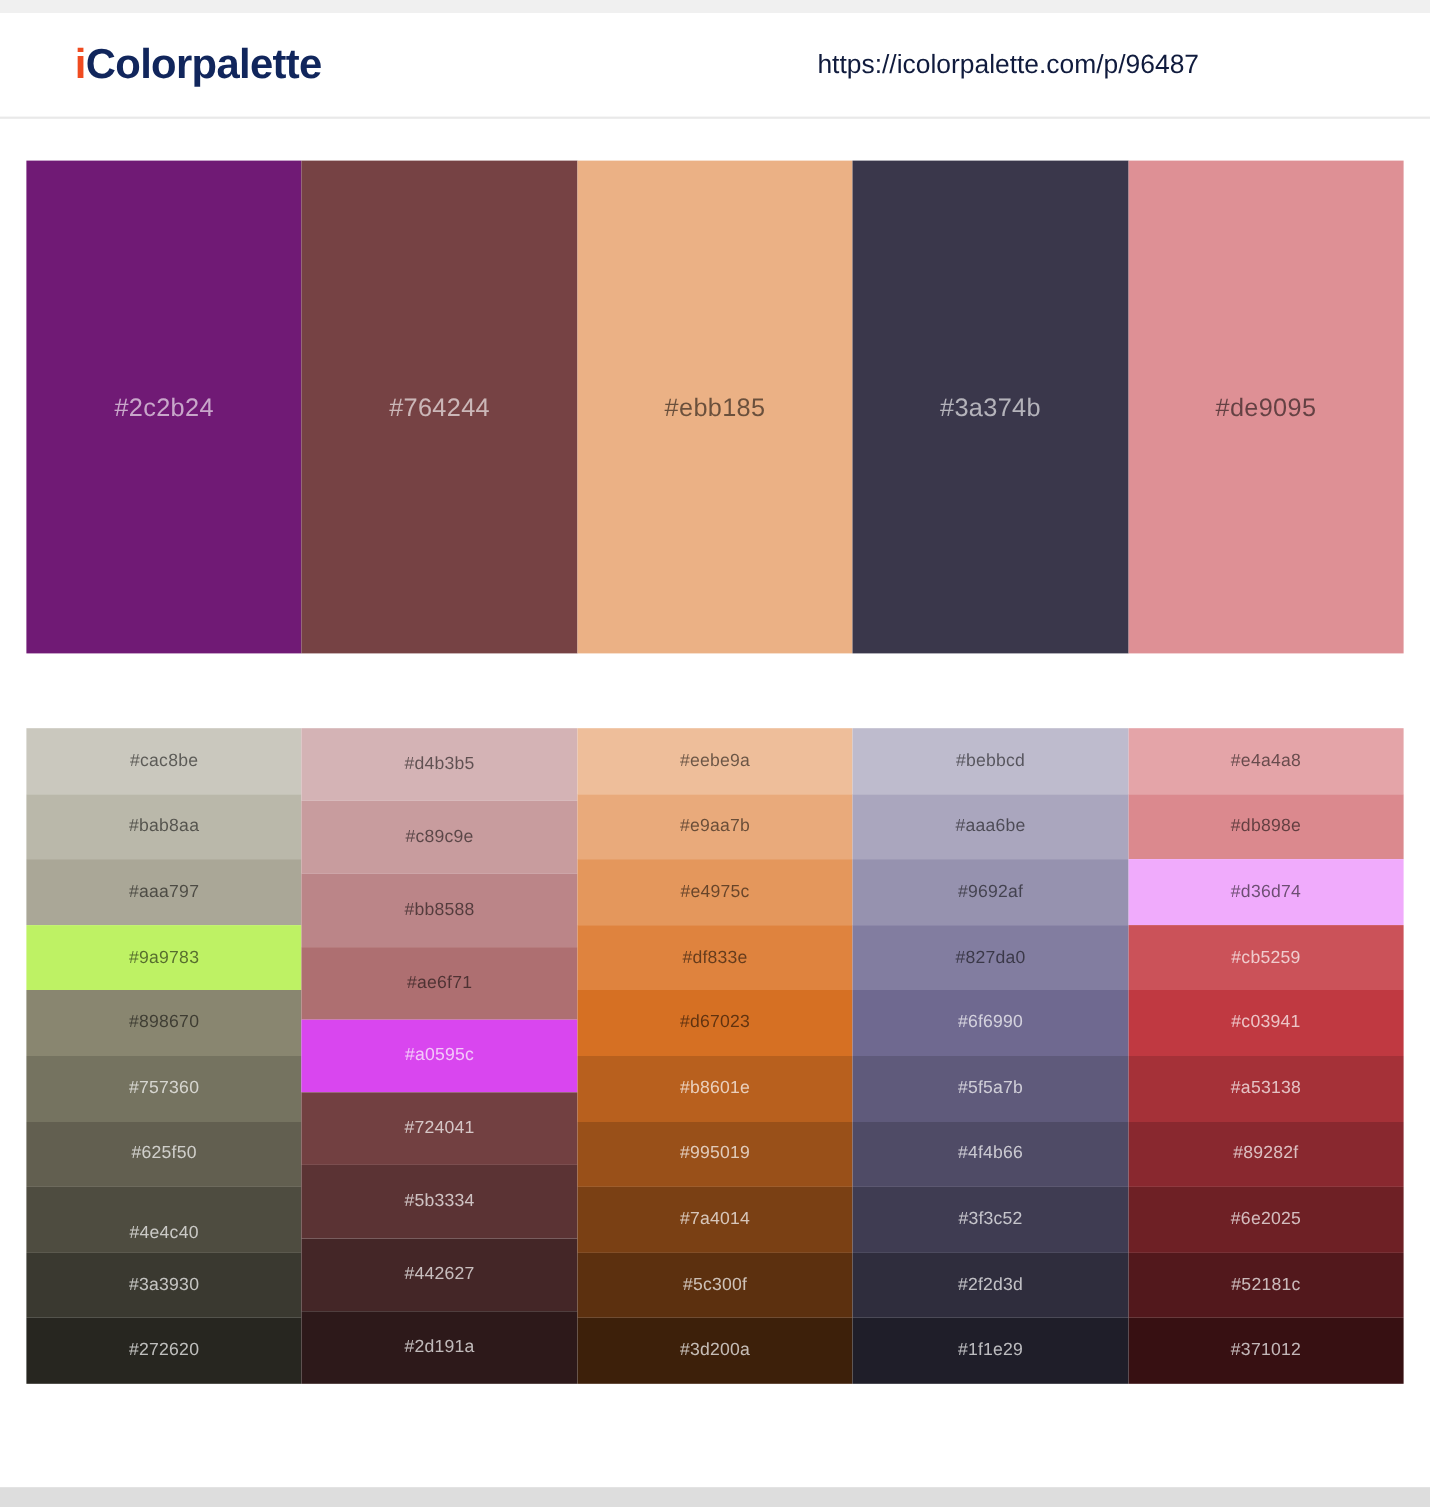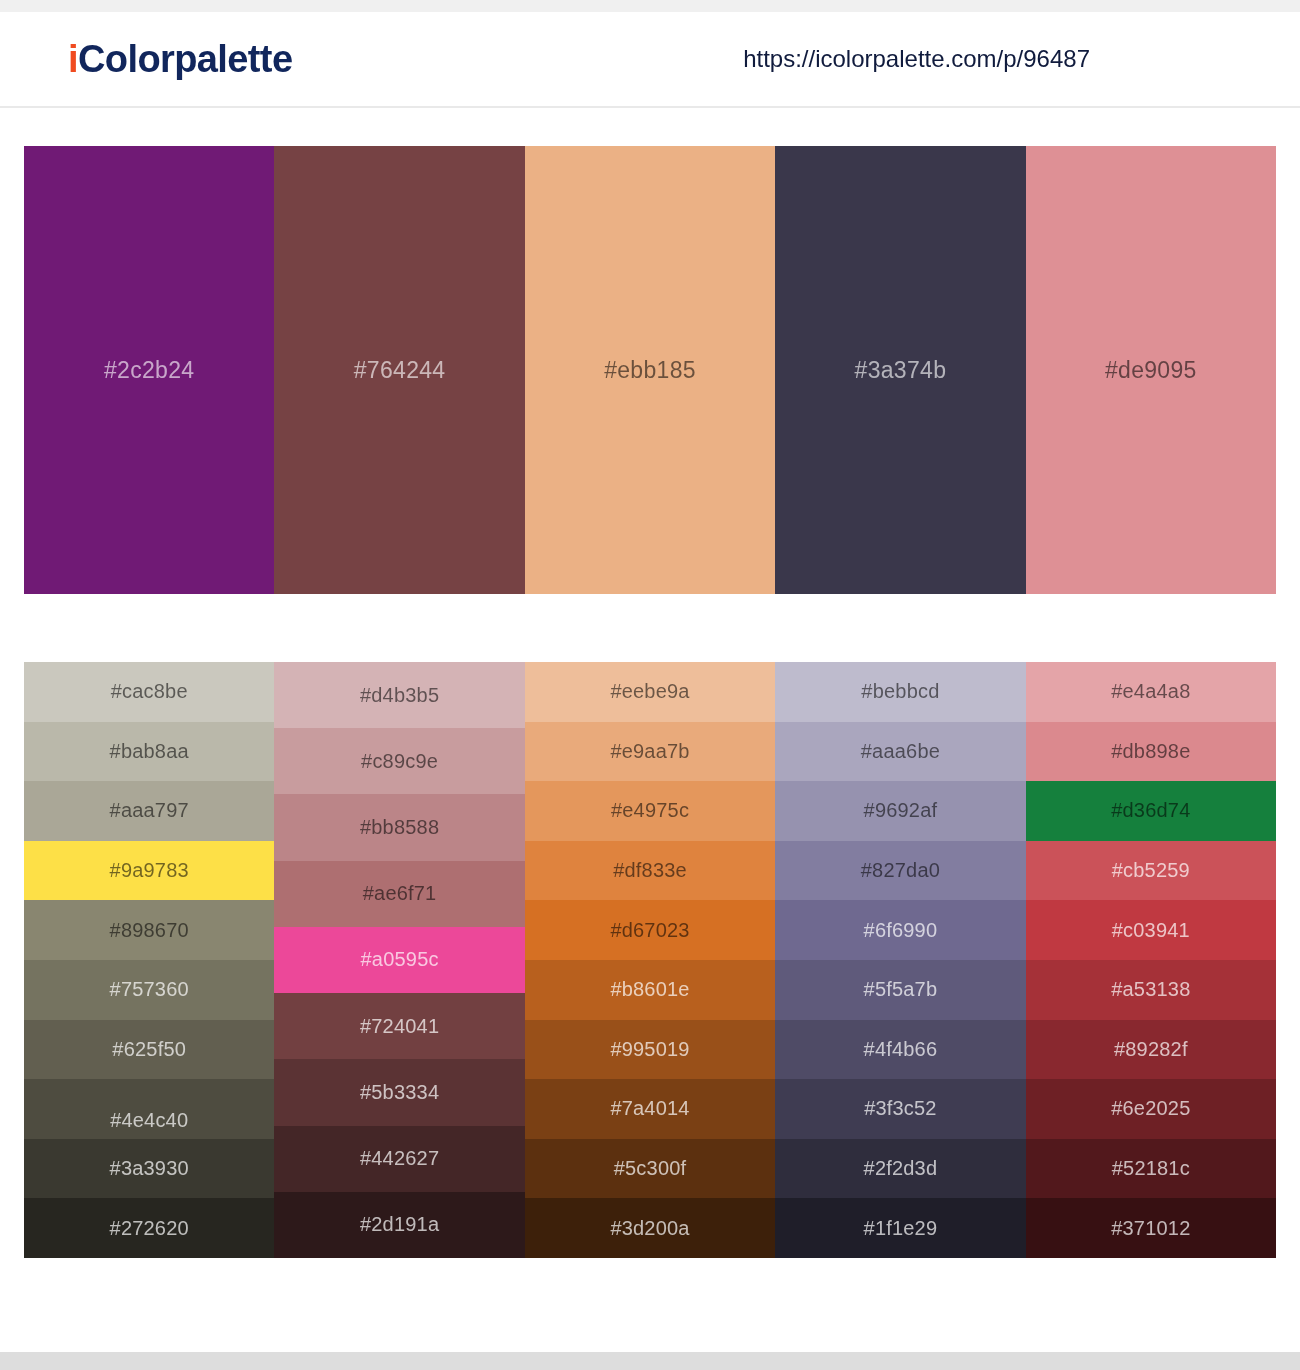--- a/index.html
+++ b/index.html
@@ -94,21 +94,21 @@
     display: flex;
     flex-direction: column;
   }
   .grid-cell {
     flex: 1 1 0;
     display: flex;
     align-items: center;
     justify-content: center;
   }
   .grid-cell-label {
-    font-size: 20px;
+    font-size: 16px;
     letter-spacing: 0.2px;
     white-space: nowrap;
   }
 
   
   .bottom-strip {
     position: absolute;
     left: 0;
     bottom: 0;
     width: 100%;
@@ -152,21 +152,21 @@
       <div class="grid-col">
         <div class="grid-cell" style="background: rgb(202, 200, 190);">
           <span class="grid-cell-label" style="color: rgba(0, 0, 0, 0.55);">#cac8be</span>
         </div>
         <div class="grid-cell" style="background: rgb(186, 184, 170);">
           <span class="grid-cell-label" style="color: rgba(0, 0, 0, 0.55);">#bab8aa</span>
         </div>
         <div class="grid-cell" style="background: rgb(170, 167, 151);">
           <span class="grid-cell-label" style="color: rgba(0, 0, 0, 0.55);">#aaa797</span>
         </div>
-        <div class="grid-cell" style="background: #fde047;">
+        <div class="grid-cell" style="background: #bef264;">
           <span class="grid-cell-label" style="color: rgba(0, 0, 0, 0.55);">#9a9783</span>
         </div>
         <div class="grid-cell" style="background: rgb(137, 134, 112);">
           <span class="grid-cell-label" style="color: rgba(0, 0, 0, 0.55);">#898670</span>
         </div>
         <div class="grid-cell" style="background: rgb(117, 115, 96);">
           <span class="grid-cell-label" style="color: rgba(255, 255, 255, 0.7);">#757360</span>
         </div>
         <div class="grid-cell" style="background: rgb(98, 95, 80);">
           <span class="grid-cell-label" style="color: rgba(255, 255, 255, 0.7);">#625f50</span>
@@ -187,21 +187,21 @@
         </div>
         <div class="grid-cell" style="background: rgb(200, 156, 158);">
           <span class="grid-cell-label" style="color: rgba(0, 0, 0, 0.55);">#c89c9e</span>
         </div>
         <div class="grid-cell" style="background: rgb(187, 133, 136);">
           <span class="grid-cell-label" style="color: rgba(0, 0, 0, 0.55);">#bb8588</span>
         </div>
         <div class="grid-cell" style="background: rgb(174, 111, 113);">
           <span class="grid-cell-label" style="color: rgba(0, 0, 0, 0.55);">#ae6f71</span>
         </div>
-        <div class="grid-cell" style="background: #ec4899;">
+        <div class="grid-cell" style="background: #d946ef;">
           <span class="grid-cell-label" style="color: rgba(255, 255, 255, 0.7);">#a0595c</span>
         </div>
         <div class="grid-cell" style="background: rgb(114, 64, 65);">
           <span class="grid-cell-label" style="color: rgba(255, 255, 255, 0.7);">#724041</span>
         </div>
         <div class="grid-cell" style="background: rgb(91, 51, 52);">
           <span class="grid-cell-label" style="color: rgba(255, 255, 255, 0.7);">#5b3334</span>
         </div>
         <div class="grid-cell" style="background: rgb(68, 38, 39);">
           <span class="grid-cell-label" style="color: rgba(255, 255, 255, 0.7);">#442627</span>
@@ -274,21 +274,21 @@
           <span class="grid-cell-label" style="color: rgba(255, 255, 255, 0.7);">#1f1e29</span>
         </div>
       </div>
       <div class="grid-col">
         <div class="grid-cell" style="background: rgb(228, 164, 168);">
           <span class="grid-cell-label" style="color: rgba(0, 0, 0, 0.55);">#e4a4a8</span>
         </div>
         <div class="grid-cell" style="background: rgb(219, 137, 142);">
           <span class="grid-cell-label" style="color: rgba(0, 0, 0, 0.55);">#db898e</span>
         </div>
-        <div class="grid-cell" style="background: #15803d;">
+        <div class="grid-cell" style="background: #f0abfc;">
           <span class="grid-cell-label" style="color: rgba(0, 0, 0, 0.55);">#d36d74</span>
         </div>
         <div class="grid-cell" style="background: rgb(203, 82, 89);">
           <span class="grid-cell-label" style="color: rgba(255, 255, 255, 0.7);">#cb5259</span>
         </div>
         <div class="grid-cell" style="background: rgb(192, 57, 65);">
           <span class="grid-cell-label" style="color: rgba(255, 255, 255, 0.7);">#c03941</span>
         </div>
         <div class="grid-cell" style="background: rgb(165, 49, 56);">
           <span class="grid-cell-label" style="color: rgba(255, 255, 255, 0.7);">#a53138</span>

